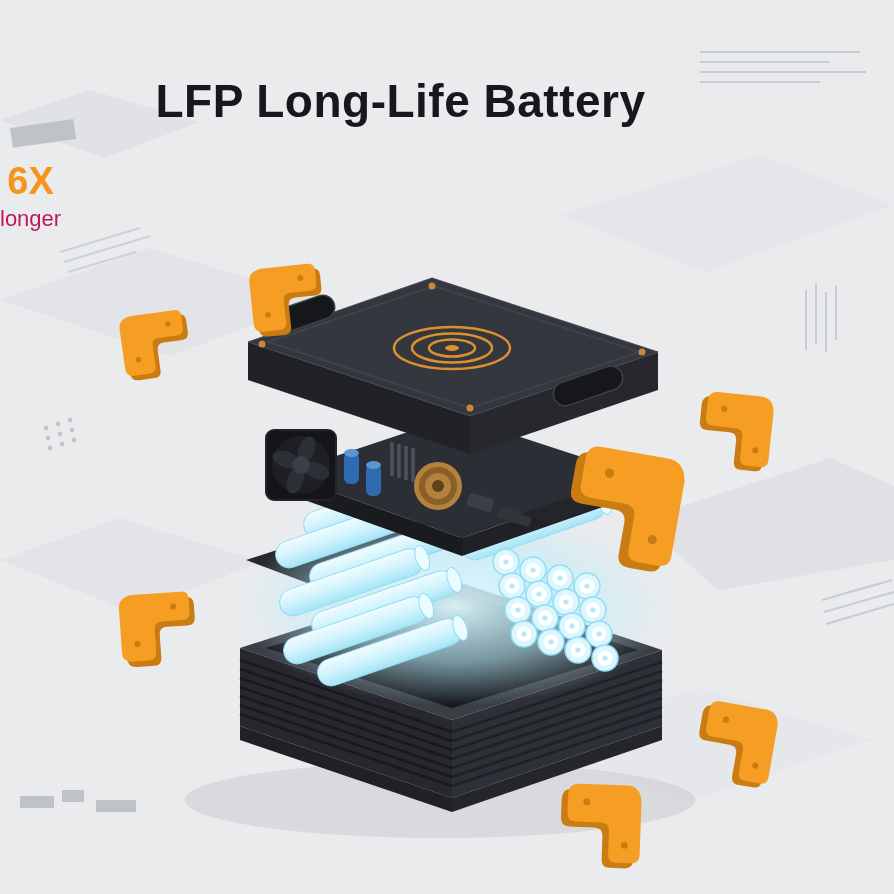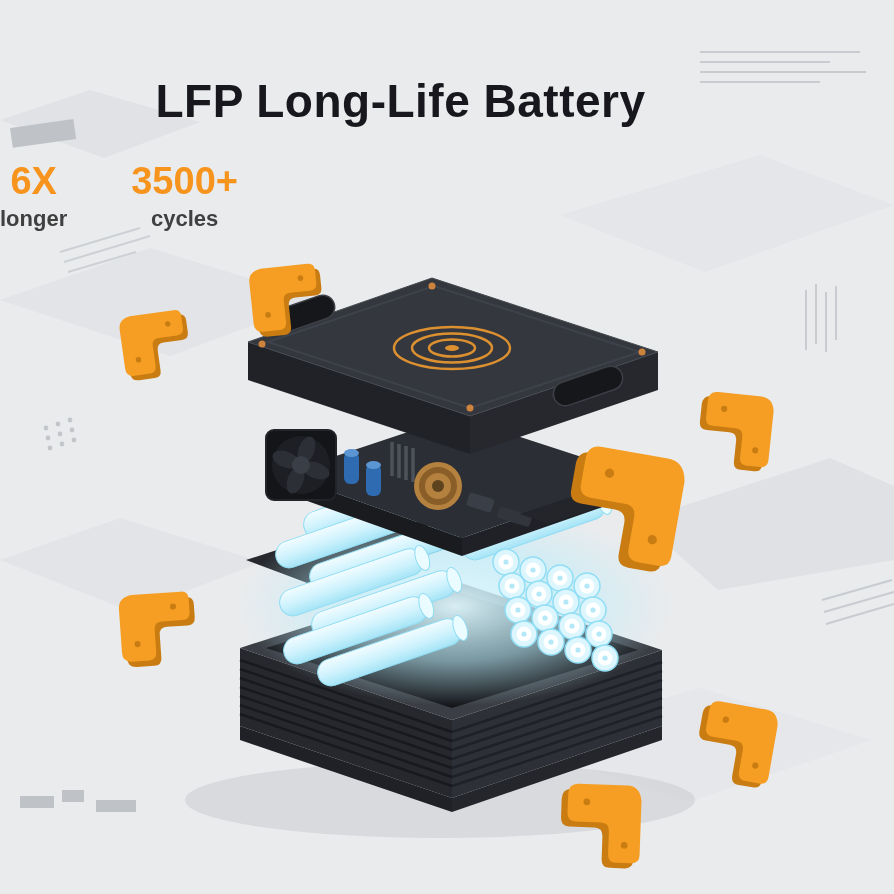--- a/index.html
+++ b/index.html
@@ -5,21 +5,21 @@
   * { margin:0; padding:0; box-sizing:border-box; }
   html,body { width:894px; height:894px; overflow:hidden; background:#e9ebed;
               font-family:"Liberation Sans", sans-serif; }
   .page { position:relative; width:801px; height:894px; background:#e9ebed;border-radius:6px; }
   .art  { position:absolute; inset:0; }
   .headline { position:absolute; top:74px; left:0; width:100%; text-align:center;
               font-size:46px; font-weight:700; color:#17171d; letter-spacing:.5px; }
   .stats { position:absolute; top:160px; left:0; width:100%;
            display:flex; justify-content:flex-start; gap:64px; text-align:center; }
   .stat-value { font-size:38px; font-weight:700; color:#f7941d; line-height:1.15; }
-  .stat-label { font-size:22px; color:#404040; margin-top:2px;font-weight:bold; }
+  .stat-label { font-size:22px; color:#be185d; margin-top:2px; }
 </style>
 </head>
 <body>
 
 <div class="page">
 
   <svg class="art" width="894" height="894" viewBox="0 0 894 894" xmlns="http://www.w3.org/2000/svg">
     <defs>
       <radialGradient id="glow" cx="50%" cy="50%" r="50%">
         <stop offset="0%" stop-color="#e2f9ff" stop-opacity="0.95"></stop>
@@ -226,19 +226,15 @@
     </g>
   </svg>
 
   <h1 class="headline">LFP Long-Life Battery</h1>
 
   <div class="stats">
     <div class="stat">
       <div class="stat-value">6X</div>
       <div class="stat-label">longer</div>
     </div>
-    <div class="stat">
-      <div class="stat-value">3500+</div>
-      <div class="stat-label">cycles</div>
-    </div>
   </div>
 
 </div>
 
 </body></html>

